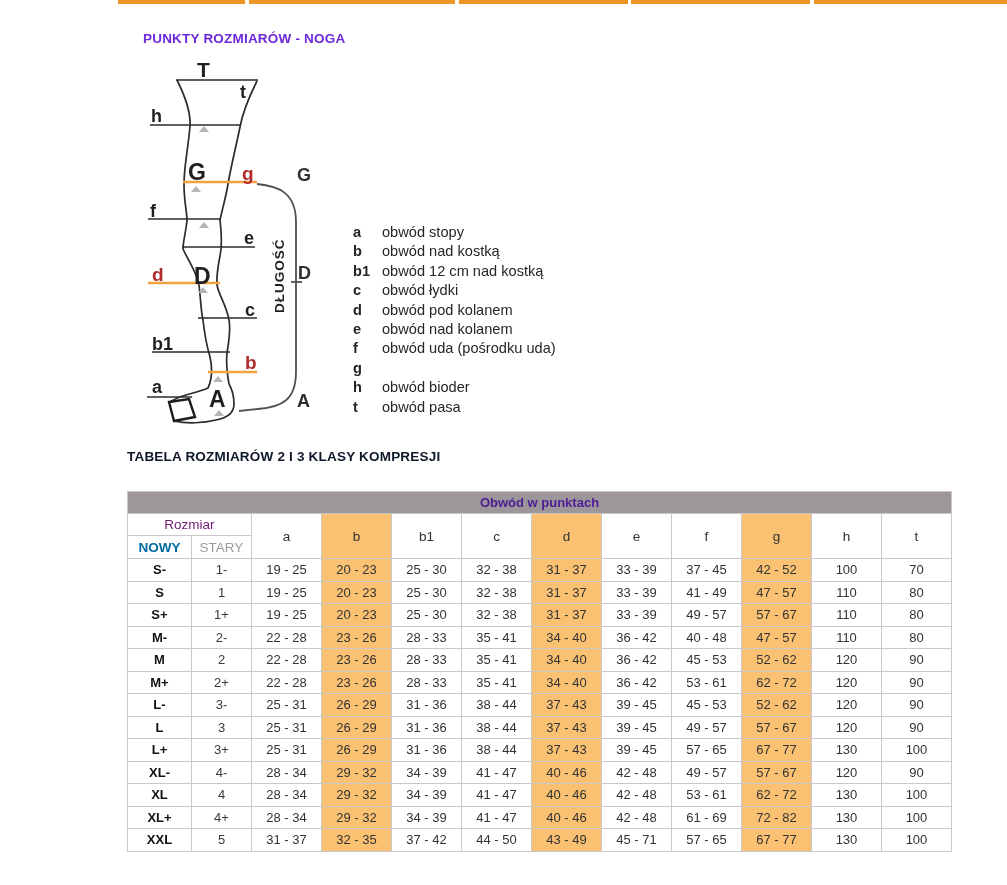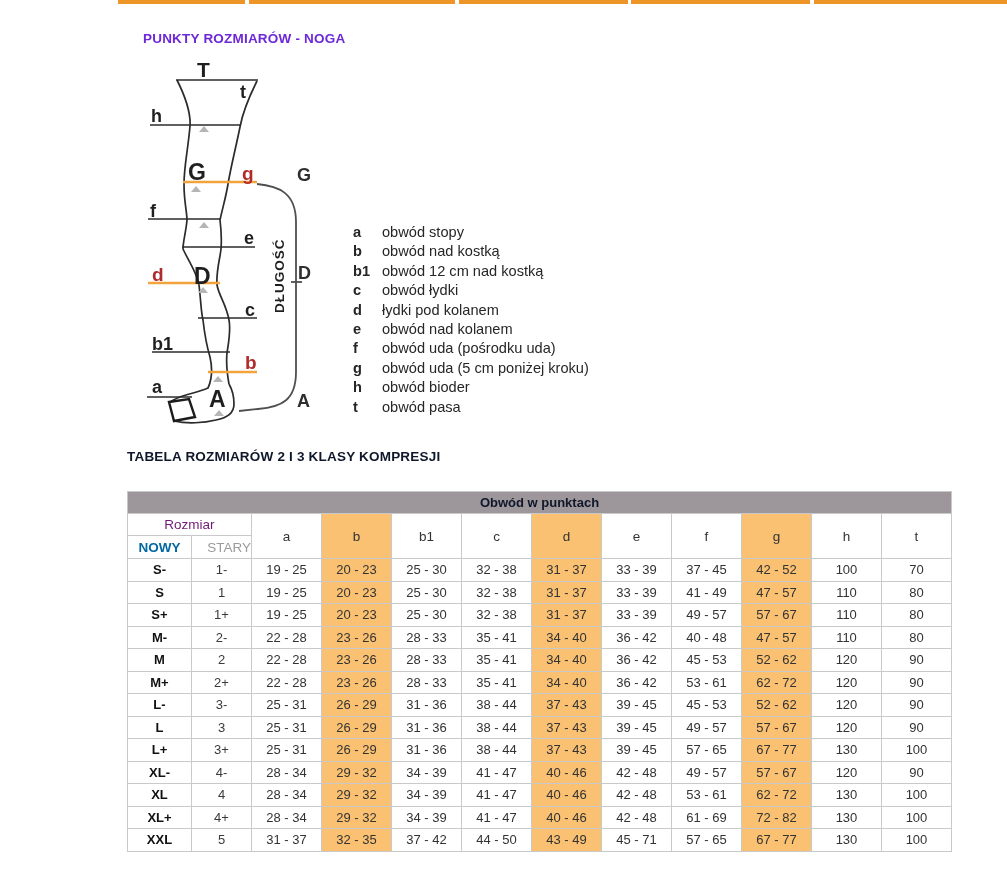--- a/index.html
+++ b/index.html
@@ -24,27 +24,27 @@
   .lbl-rot{font-size:13.5px;fill:#1f1f1f;letter-spacing:1px;}
   
   .legend{position:absolute;left:353px;top:223px;font-size:14.6px;color:#262626;}
   .legend-row{display:flex;line-height:19.4px;}
   .legend-key{width:29px;font-weight:bold;flex:0 0 29px;}
   
   .size-table{position:absolute;left:127px;top:491px;border-collapse:collapse;
     table-layout:fixed;font-size:13px;color:#333;}
   .size-table th,.size-table td{border:1px solid #C9C9C9;text-align:center;
     padding:0;font-weight:normal;vertical-align:middle;}
-  .size-table .span-header{background:#9D969A;color:#0f172a;font-weight:bold;
+  .size-table .span-header{background:#9D969A;color:#4c1d95;font-weight:bold;
     height:21px;font-size:13px;margin-top:44px;}
   .size-table .rozmiar{height:21px;color:#701a75;font-size:13.5px;}
   .size-table .pt{font-size:13.5px;color:#333;background:#fff;}
   .size-table .hl{background:#FAC172;}
   .size-table .nowy{color:#0369a1;font-weight:bold;height:22px;font-size:13.5px;}
-  .size-table .stary{color:#9B9B9B;font-size:13.5px;text-align:right;}
+  .size-table .stary{color:#9B9B9B;font-size:13.5px;}
   .size-table tbody td{height:21.5px;}
   .size-table .newsize{font-weight:bold;color:#111;}
   .size-table .oldsize{color:#3a3a3a;}
 </style>
 </head>
 <body>
 
 <div>
     <div class="tab-seg" style="left: 118px; width: 127px;"></div>
     <div class="tab-seg" style="left: 249px; width: 206px;"></div>
@@ -136,33 +136,32 @@
     <div class="legend-row">
       <span class="legend-key">b1</span>
       <span class="legend-desc">obwód 12 cm nad kostką</span>
     </div>
     <div class="legend-row">
       <span class="legend-key">c</span>
       <span class="legend-desc">obwód łydki</span>
     </div>
     <div class="legend-row">
       <span class="legend-key">d</span>
-      <span class="legend-desc">łydki pod kolanem</span>
+      <span class="legend-desc">obwód pod kolanem</span>
     </div>
     <div class="legend-row">
       <span class="legend-key">e</span>
       <span class="legend-desc">obwód nad kolanem</span>
     </div>
     <div class="legend-row">
       <span class="legend-key">f</span>
       <span class="legend-desc">obwód uda (pośrodku uda)</span>
     </div>
     <div class="legend-row">
       <span class="legend-key">g</span>
-      <span class="legend-desc">obwód uda (5 cm poniżej kroku)</span>
     </div>
     <div class="legend-row">
       <span class="legend-key">h</span>
       <span class="legend-desc">obwód bioder</span>
     </div>
     <div class="legend-row">
       <span class="legend-key">t</span>
       <span class="legend-desc">obwód pasa</span>
     </div>
   </div>

